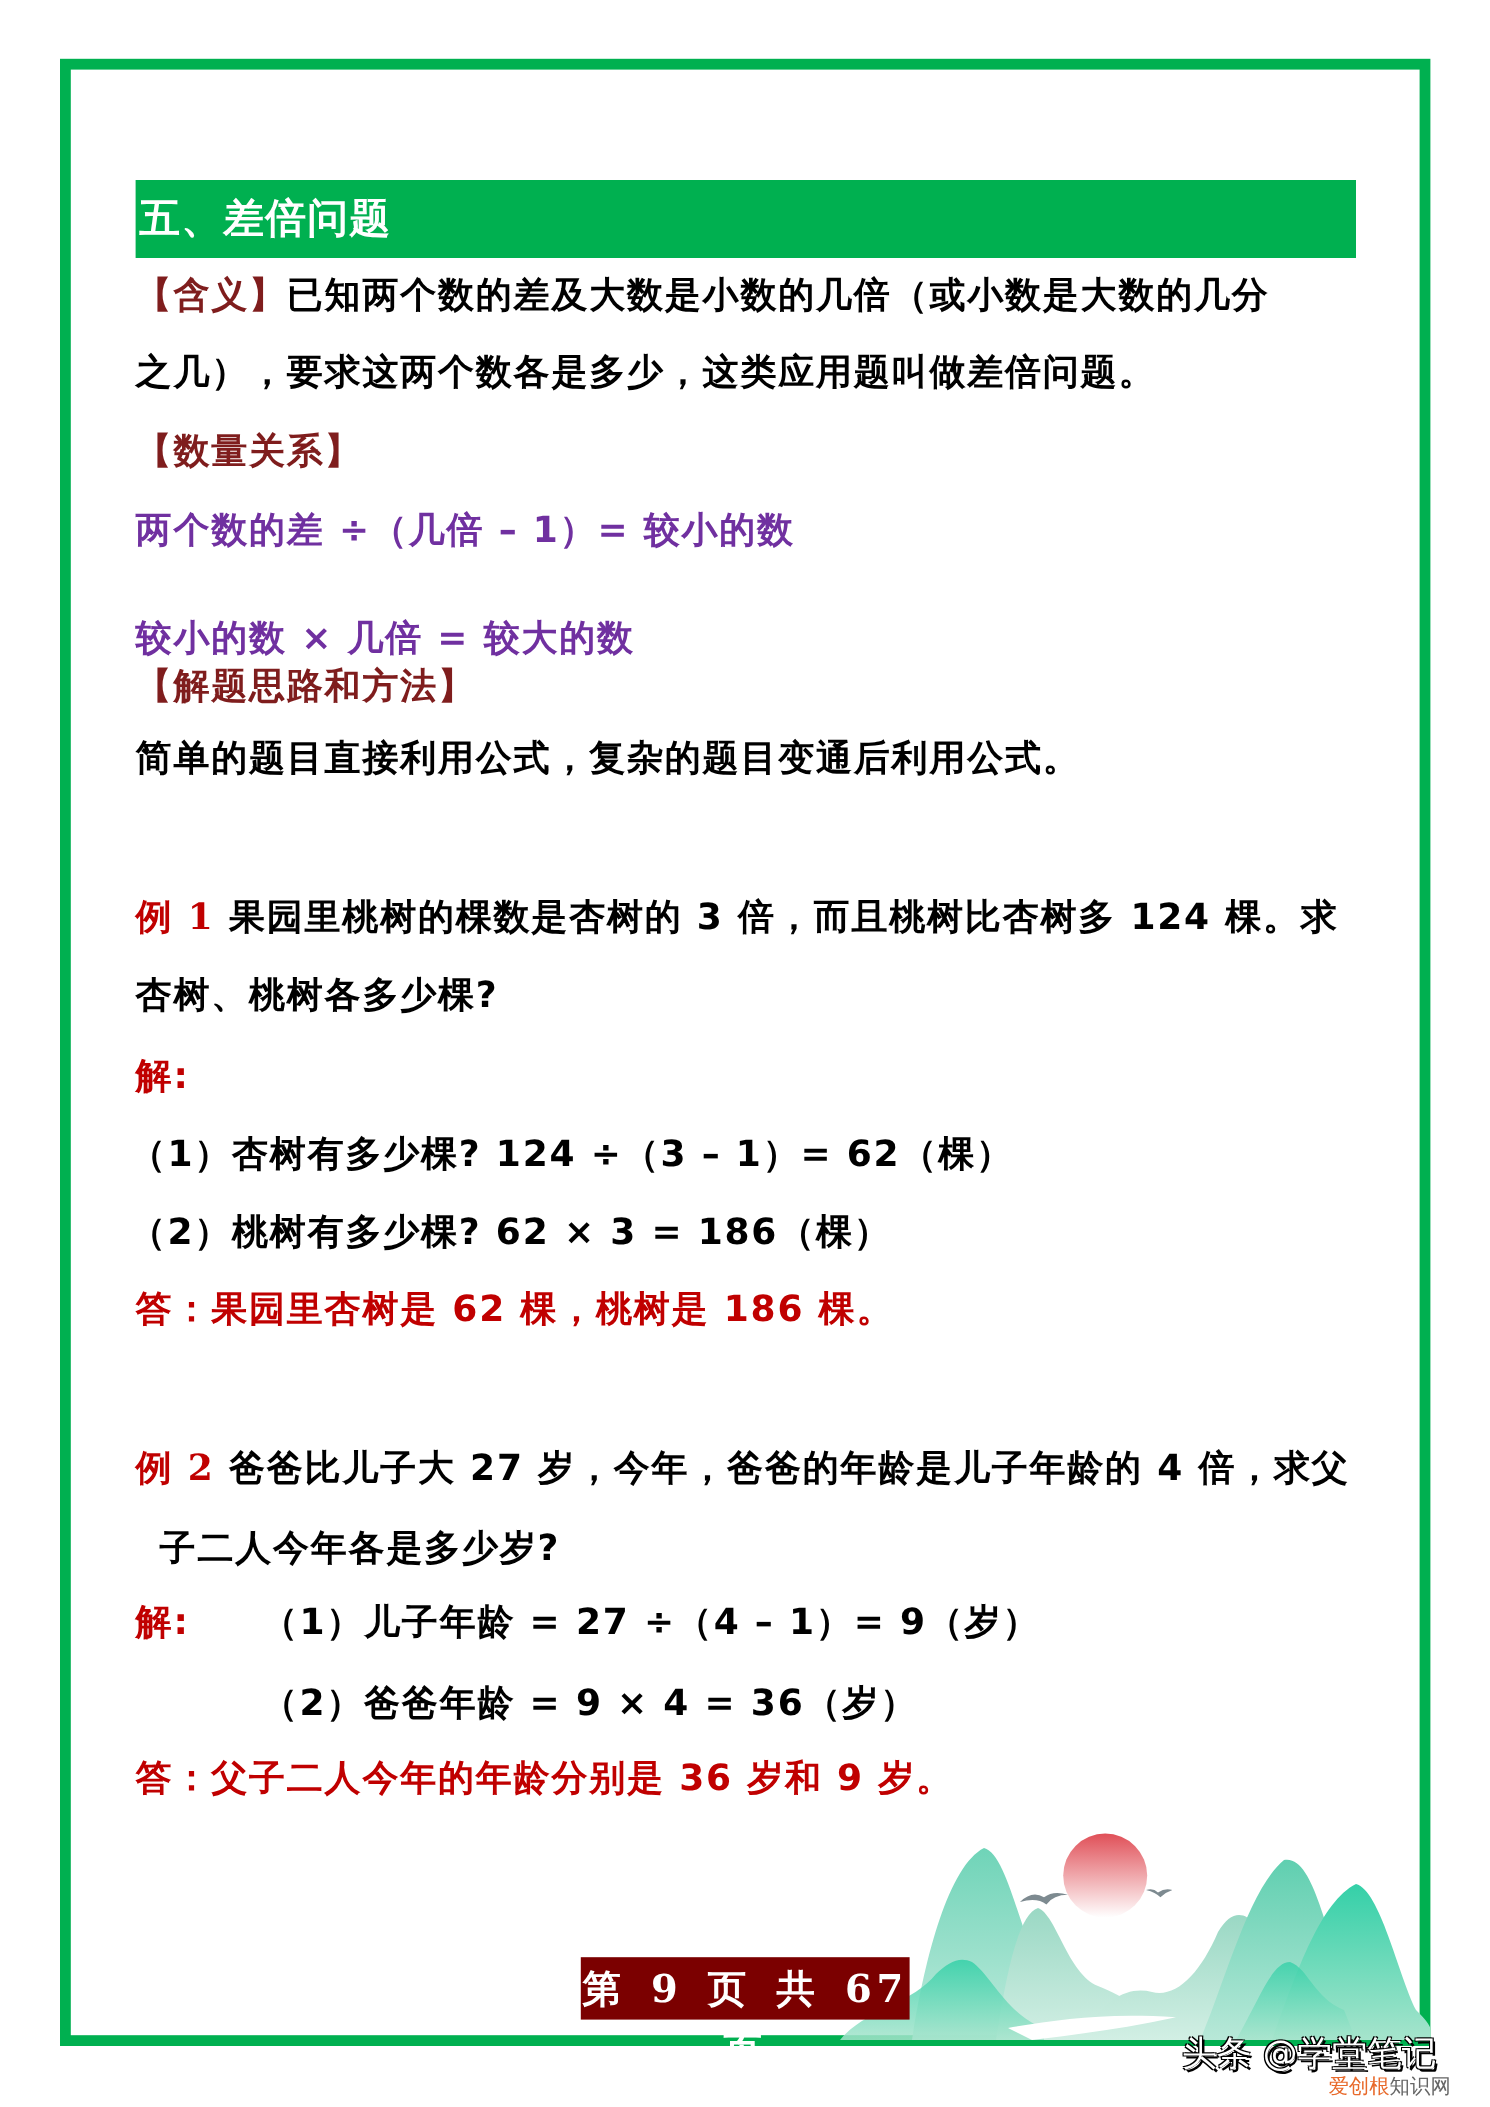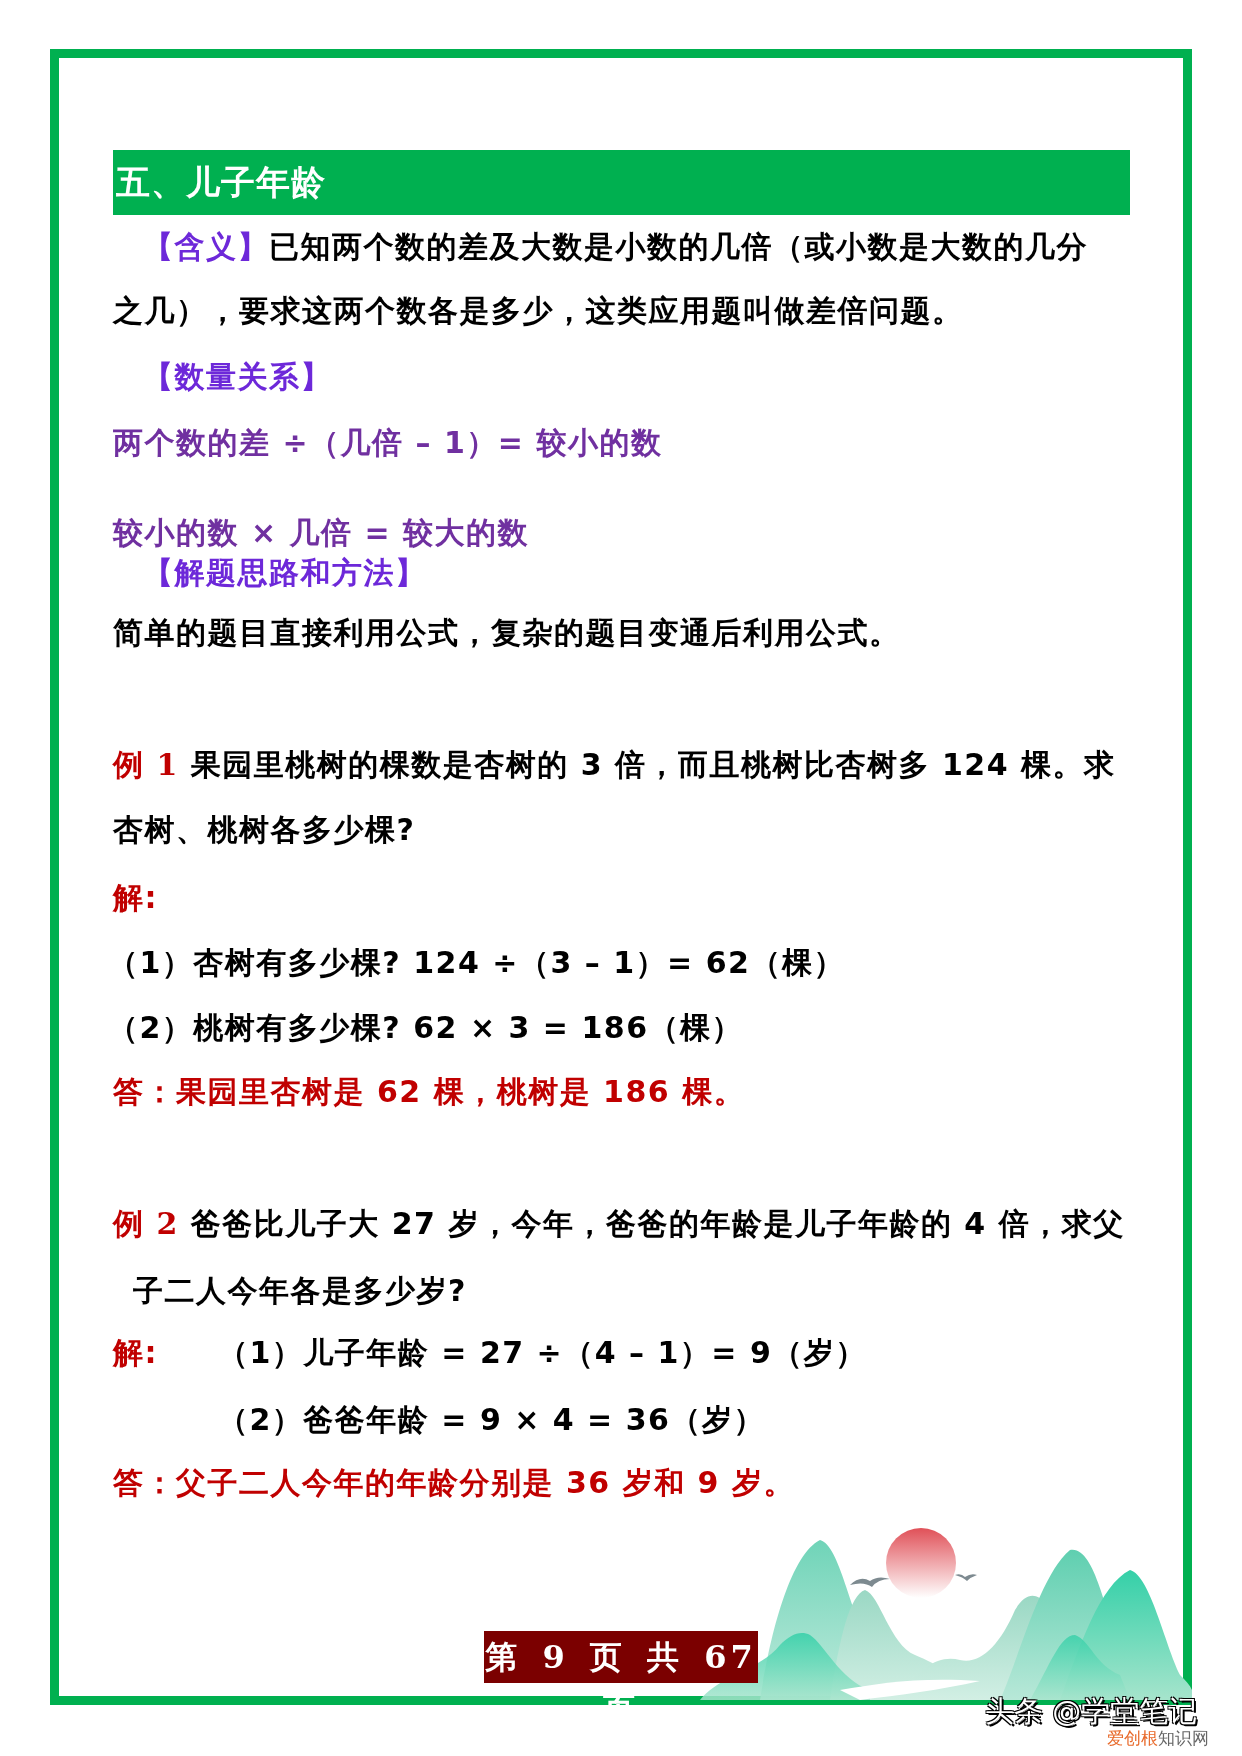--- a/index.html
+++ b/index.html
@@ -6,21 +6,21 @@
   body { width:1242px; height:1756px; position:relative; overflow:hidden;
          font-family: "DejaVu Sans", "Liberation Sans", sans-serif; }
   .frame { position:absolute; left:50px; top:49px; width:1124px; height:1638px;
            border:9px solid #00b050; box-sizing:content-box; }
   .hdr { position:absolute; left:113px; top:150px; width:1017px; height:65px;
          background:#00b050; }
   .hdr-text { position:absolute; left:116px; top:150px; height:65px; line-height:65px;
               color:#ffffff; font-size:34px; font-weight:bold; letter-spacing:1px; }
   .line { position:absolute; left:113px; font-size:30px; font-weight:bold; color:#000;
           white-space:nowrap; letter-spacing:1.5px; line-height:40px; }
-  .red { color:#6d28d9;margin-left:30px; }
+  .red { color:#7f1d1d; }
   .dred { color:#c00000; }
   .purple { color:#7030a0; }
   .num { font-family: "DejaVu Serif", "Liberation Serif", serif; }
   .badge { position:absolute; left:484px; top:1631px; width:274px; height:52px;
            background:#7b0000; color:#fff; font-weight:bold; font-size:32px;
            line-height:52px; text-align:center; letter-spacing:4px; word-spacing:6px;
            font-family: "DejaVu Serif", "Liberation Serif", serif; z-index:3; }
   .scenery { position:absolute; left:700px; top:1495px; width:492px; height:205px; z-index:2; }
   .wm1 { position:absolute; left:985px; top:1692px; font-size:29px; color:#ffffff;
          text-shadow: 2px 2px 0 #000, -1px -1px 0 #000, 1px -1px 0 #000, -1px 1px 0 #000;
@@ -28,21 +28,21 @@
   .wm2 { position:absolute; left:1107px; top:1727px; font-size:17px; white-space:nowrap; z-index:4; }
   .wm2 .o { color:#e8692a; }
   .wm2 .g { color:#666666;margin-top:42px; }
 </style>
 </head>
 <body>
 
 <div class="frame"></div>
 
 <div class="hdr"></div>
-<div class="hdr-text">五、儿子年龄</div>
+<div class="hdr-text">五、差倍问题</div>
 
 <div class="line" style="top:227px;">
   <span class="red">【含义】</span><span>已知两个数的差及大数是小数的几倍（或小数是大数的几分</span>
 </div>
 <div class="line" style="top:291px;">
   <span>之几），要求这两个数各是多少，这类应用题叫做差倍问题。</span>
 </div>
 
 <div class="line red" style="top:357px;">【数量关系】</div>
 <div class="line purple" style="top:423px;">两个数的差 ÷（几倍 – 1）= 较小的数</div>

